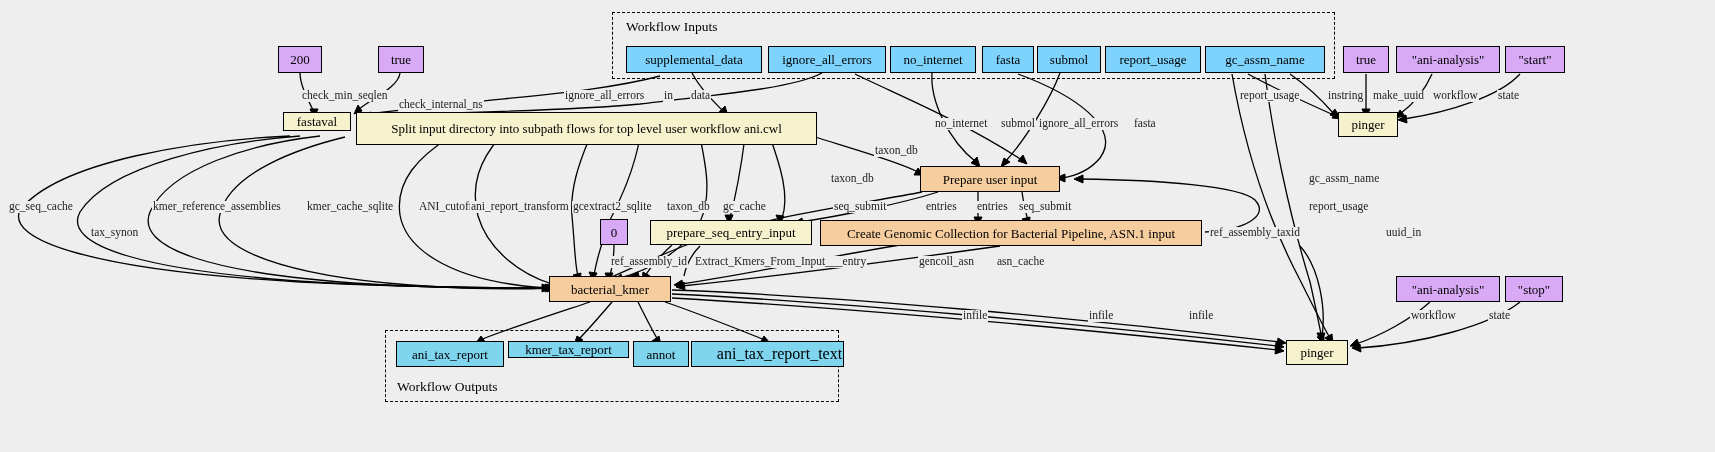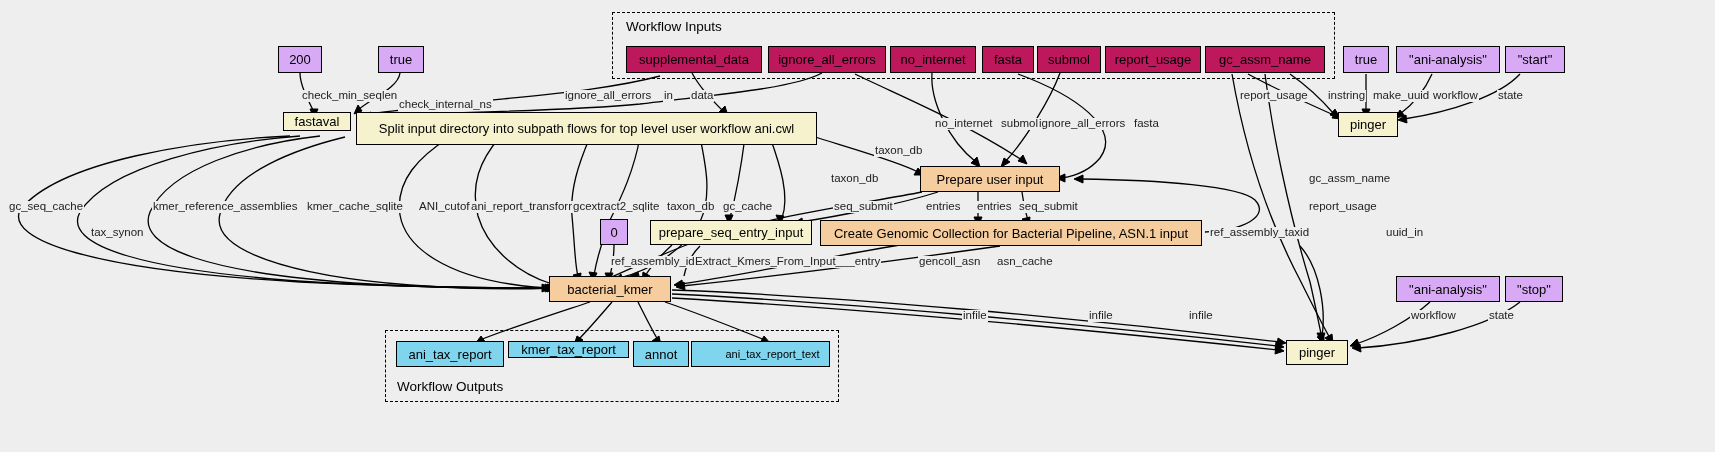--- a/index.html
+++ b/index.html
@@ -1,36 +1,36 @@
 <!DOCTYPE html>
 <html><head>
 <meta charset="utf-8">
 <style>
   html,body{margin:0;padding:0;background:#eeeeee;}
   #canvas{
     position:relative;
     width:1715px;height:452px;
     background:#eeeeee;
-    font-family:Liberation Sans, sans-serif;
+    font-family:Liberation Serif, serif;
     overflow:hidden;
   }
   svg.edges{position:absolute;left:0;top:0;width:1715px;height:452px;pointer-events:none;}
   svg.edges path{fill:none;stroke:#000000;stroke-width:1.3px;}
   svg.edges polygon{fill:#000000;stroke:#000000;}
 
   .node{
     position:absolute;
     box-sizing:border-box;
     border:1px solid #000000;
     display:flex;align-items:center;justify-content:center;
     white-space:nowrap;
     line-height:1;
     color:#000000;
   }
-  .n-input{background:#be185d;border-color:#000;}
+  .n-input{background:#7dd3fc;border-color:#000;}
   .n-default{background:#d8aaf5;border-color:#000;}
   .n-step{background:#f5f2cd;border-color:#000;}
   .n-sub{background:#f5cd9f;border-color:#000;}
   .n-output{background:#7fd4ee;border-color:#000;}
 
   .cluster{
     position:absolute;
     box-sizing:border-box;
     border:1.6px dashed #000000;
     background:transparent;
@@ -237,21 +237,21 @@
   <div class="node n-default" style="left:1505px;top:276px;width:58px;height:26px;font-size:13px;">"stop"</div>
 
   <div class="node n-step" style="left:1286px;top:340px;width:62px;height:25px;font-size:13px;">pinger</div>
 
   <div class="node n-output" style="left:396px;top:341px;width:108px;height:26px;font-size:13px;">ani_tax_report</div>
 
   <div class="node n-output" style="left:508px;top:341px;width:121px;height:17px;font-size:13px;">kmer_tax_report</div>
 
   <div class="node n-output" style="left:633px;top:341px;width:56px;height:26px;font-size:13px;">annot</div>
 
-  <div class="node n-output" style="left:691px;top:341px;width:139px;height:26px;font-size:11px;padding-left:24px;">ani_tax_report_text</div>
+  <div class="node n-output" style="left:691px;top:341px;width:153px;height:26px;font-size:16px;padding-left:24px;">ani_tax_report_text</div>
 
   <div class="elabel" style="left:301px;top:90px;">check_min_seqlen</div>
   <div class="elabel" style="left:398px;top:90px;margin-top:9px;">check_internal_ns</div>
   <div class="elabel" style="left:564px;top:90px;">ignore_all_errors</div>
   <div class="elabel" style="left:663px;top:90px;">in</div>
   <div class="elabel" style="left:690px;top:90px;">data</div>
   <div class="elabel" style="left:1239px;top:90px;">report_usage</div>
   <div class="elabel" style="left:1327px;top:90px;">instring</div>
   <div class="elabel" style="left:1372px;top:90px;">make_uuid</div>
   <div class="elabel" style="left:1432px;top:90px;">workflow</div>

